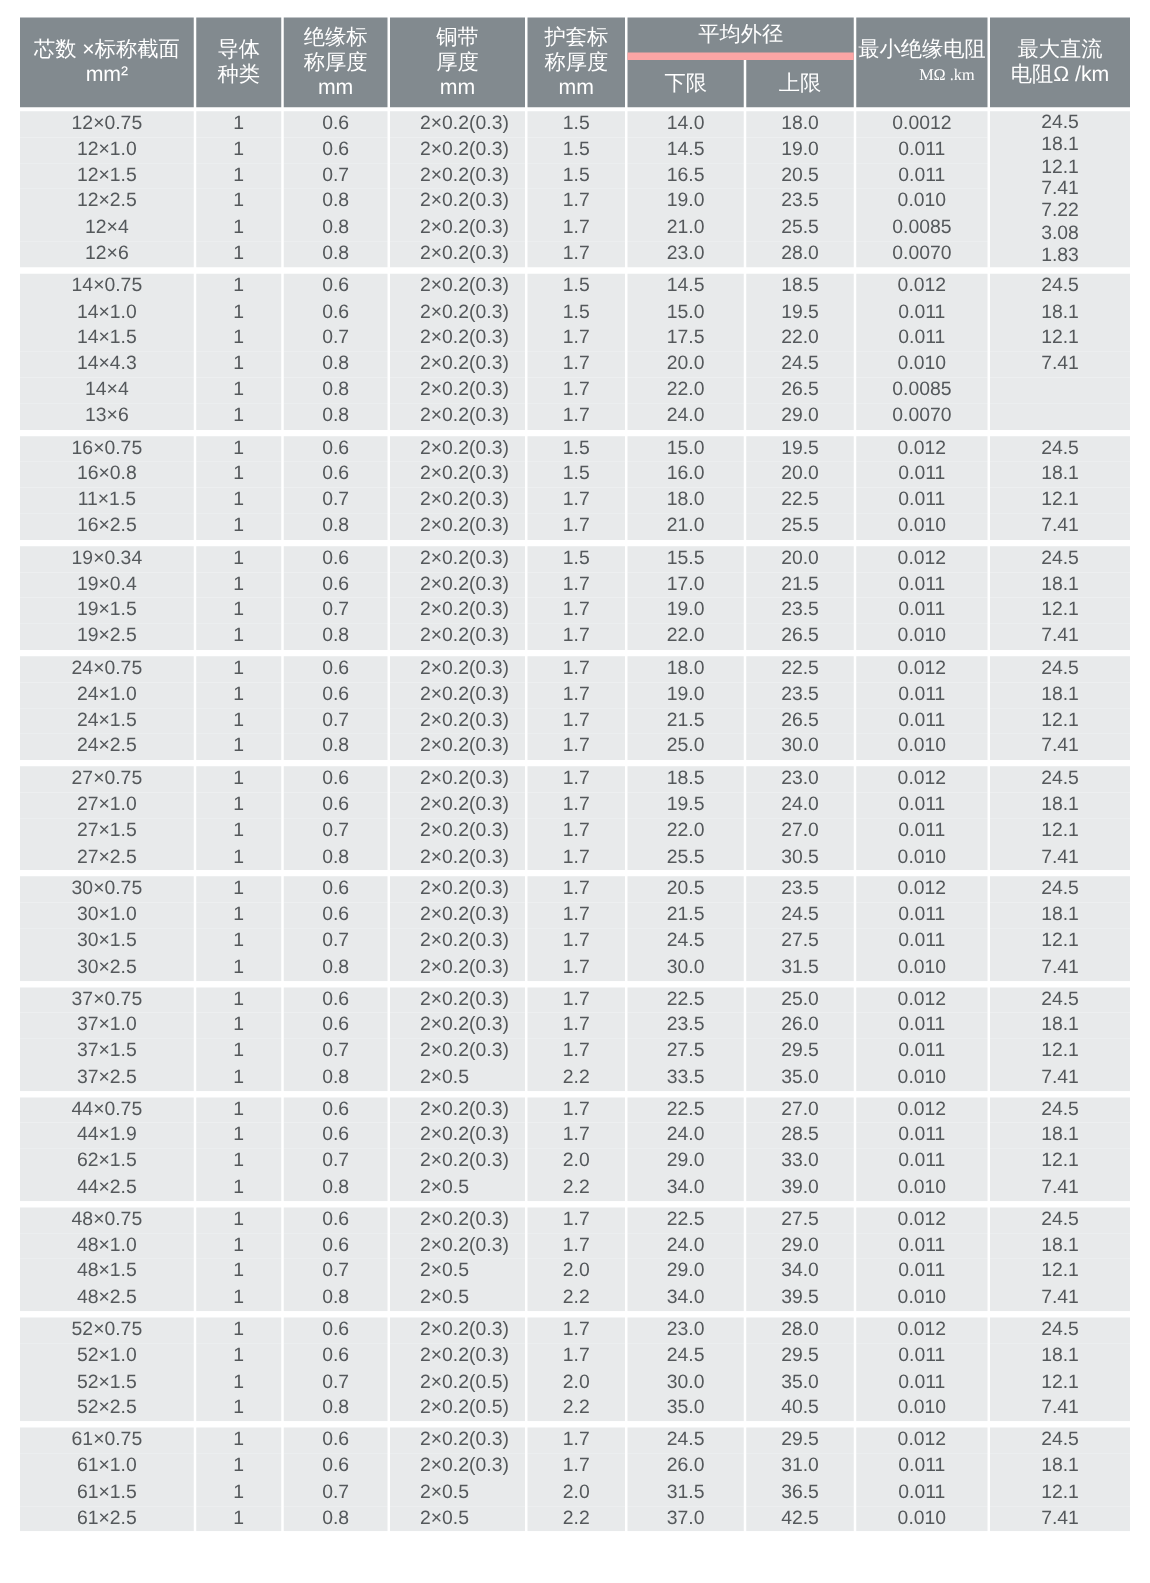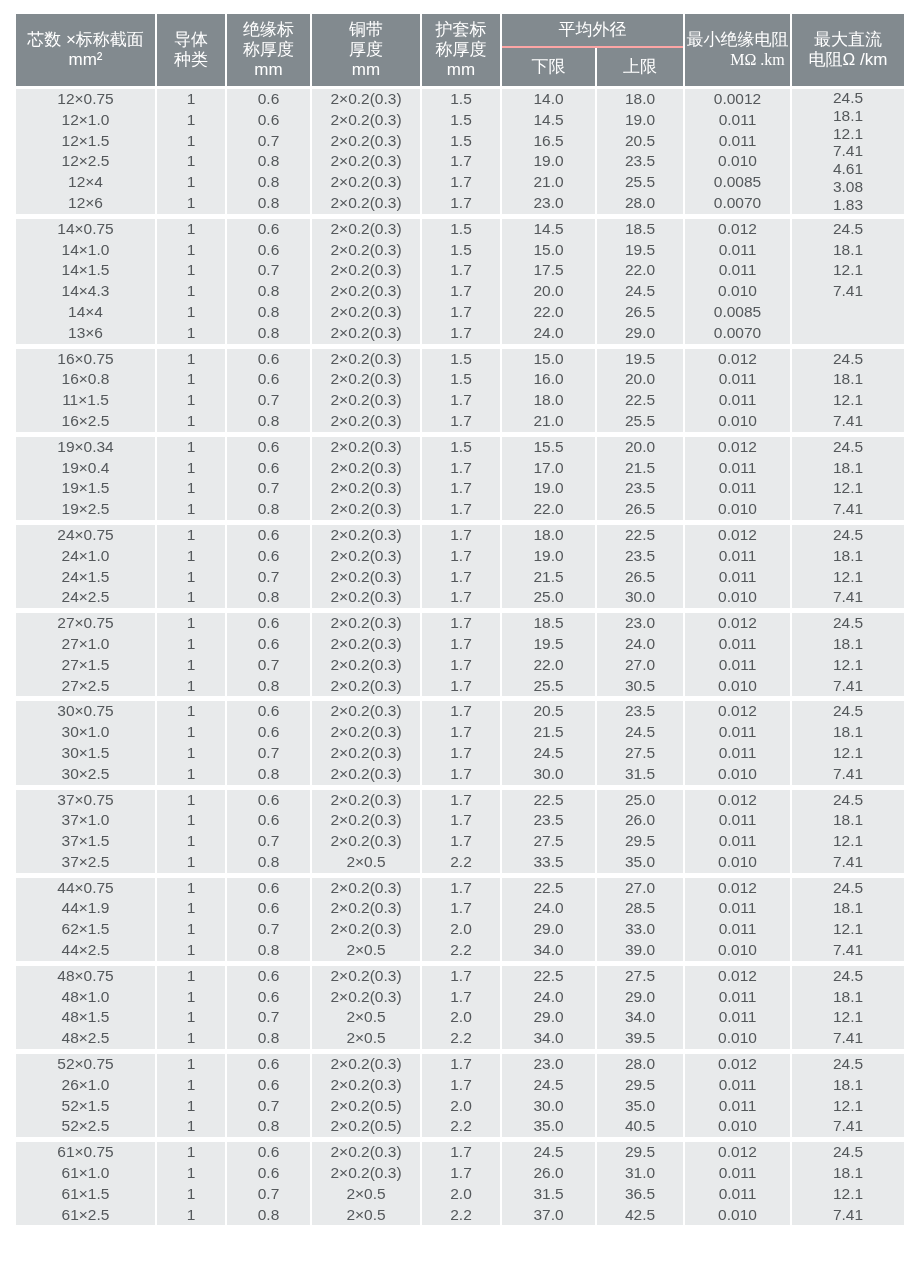--- a/index.html
+++ b/index.html
@@ -25,40 +25,40 @@
     font-weight: normal;
     font-size: 17px;
     line-height: 20px;
     padding: 0;
     vertical-align: middle;
     box-sizing: border-box;
   }
   thead tr.main-row { height: 34px; }
   thead tr.sub-row  { height: 38px; }
   thead th .ln { display: block; text-align: center; }
-  thead th.od-span { border-bottom: 2px solid #fca5a5; margin-top: 39px; }
+  thead th.od-span { border-bottom: 6px solid #fca5a5; margin-top: 39px; }
   .unit-serif {
     font-family: "Liberation Serif", "DejaVu Serif", serif;
-    font-size: 16px;
+    font-size: 13px;
     margin-left: 40px;
   }
   
   td {
     background: var(--band-bg, #E8EAEB);
     color: var(--body-text, #54585B);
     font-size: 15.5px;
     text-align: center;
     height: 20.8px;
     line-height: 20.8px;
     padding: 0;
     box-sizing: border-box;
     overflow: hidden;
     white-space: nowrap;
   }
-  td.tape { text-align: center; }
+  td.tape { text-align: left; padding-left: 24px; }
   td.dc-stack { vertical-align: middle; padding: 0; }
   td.dc-stack div { line-height: 17.8px; text-align: center; }
   tr.gap td { background: #ffffff; height: 5px; line-height: 5px; }
   tr.gap.first-gap td { height: 3px; line-height: 3px; }
 </style>
 </head>
 <body>
 
 <div class="wrap">
   <table class="spec" id="spec-table">
@@ -126,21 +126,21 @@
           <td class="tape">2×0.2(0.3)</td>
           <td>1.5</td>
           <td>14.0</td>
           <td>18.0</td>
           <td>0.0012</td>
           <td rowspan="6" class="dc-stack">
             <div>24.5</div>
             <div>18.1</div>
             <div>12.1</div>
             <div>7.41</div>
-            <div>4.61</div>
+            <div>7.22</div>
             <div>3.08</div>
             <div>1.83</div>
           </td>
         </tr>
         <tr>
           <td>12×1.0</td>
           <td>1</td>
           <td>0.6</td>
           <td class="tape">2×0.2(0.3)</td>
           <td>1.5</td>
@@ -661,21 +661,21 @@
           <td>1</td>
           <td>0.6</td>
           <td class="tape">2×0.2(0.3)</td>
           <td>1.7</td>
           <td>23.0</td>
           <td>28.0</td>
           <td>0.012</td>
           <td>24.5</td>
         </tr>
         <tr>
-          <td>26×1.0</td>
+          <td>52×1.0</td>
           <td>1</td>
           <td>0.6</td>
           <td class="tape">2×0.2(0.3)</td>
           <td>1.7</td>
           <td>24.5</td>
           <td>29.5</td>
           <td>0.011</td>
           <td>18.1</td>
         </tr>
         <tr>

